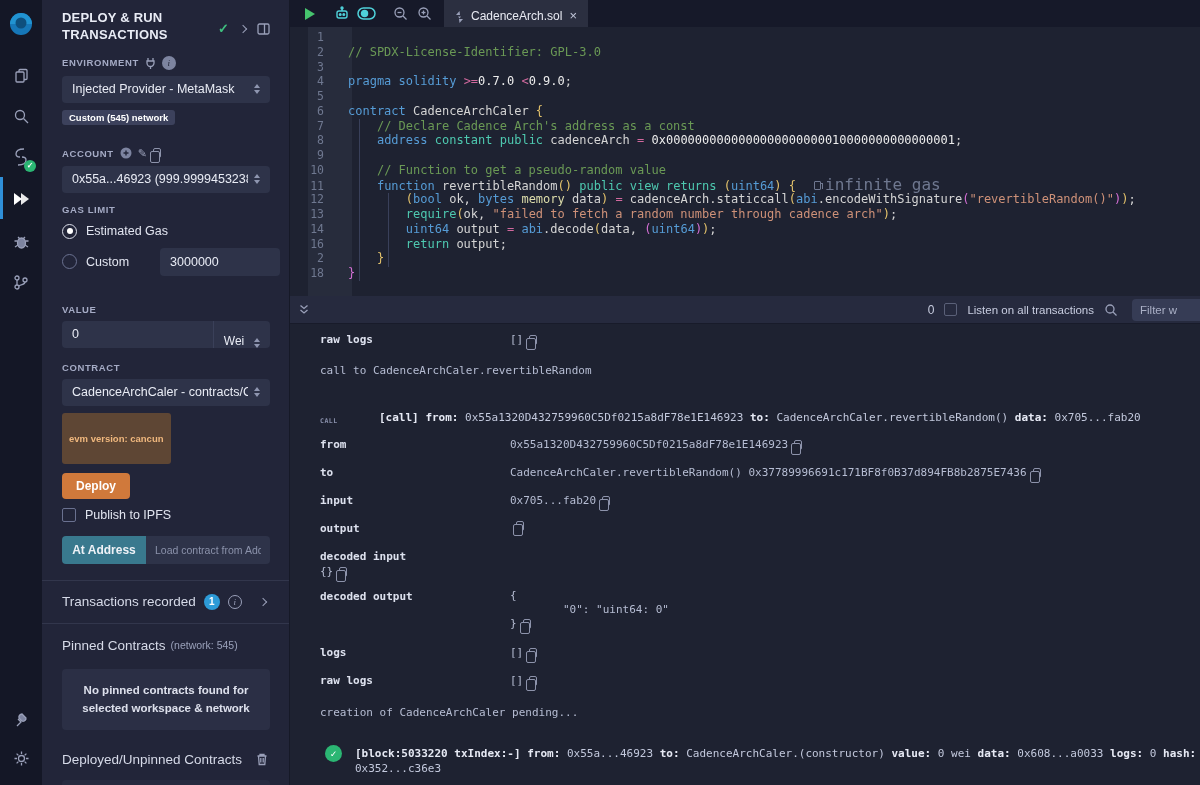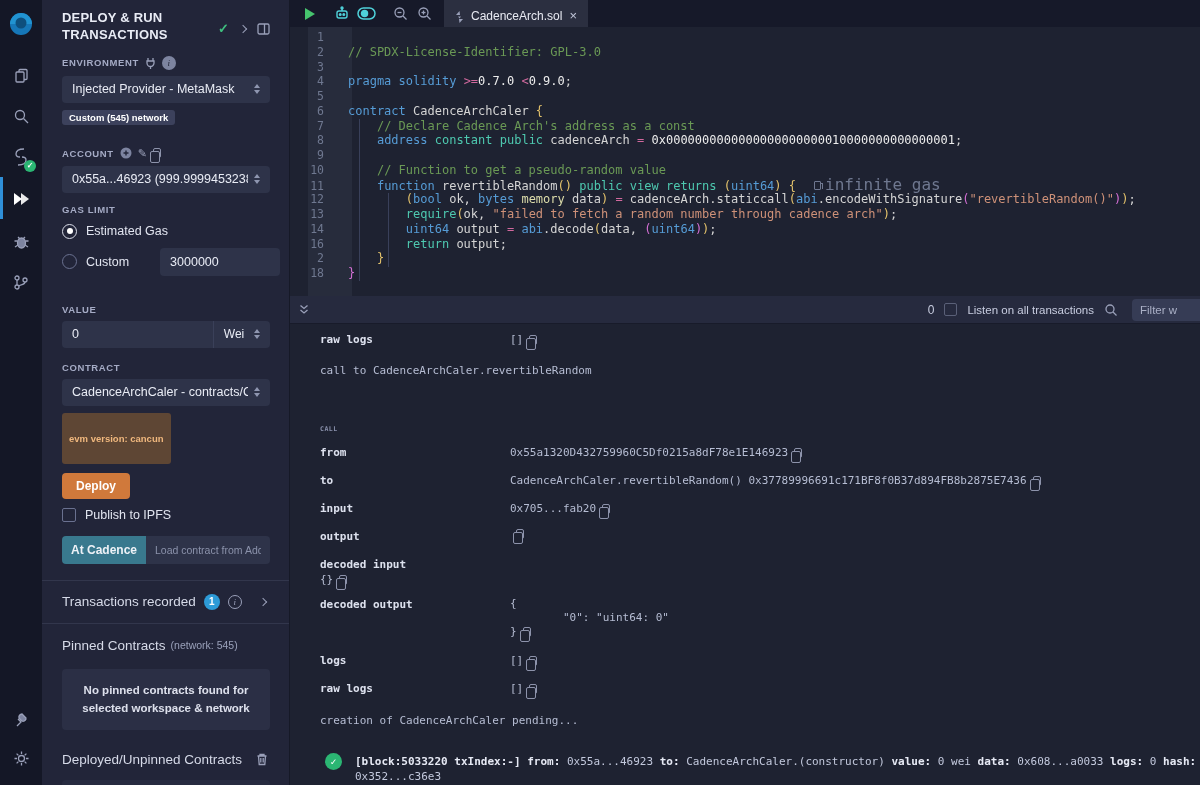--- a/index.html
+++ b/index.html
@@ -44,21 +44,21 @@
   .radio-row { display:flex; align-items:center; gap:9px; margin-top:9px; font-size:12.5px; color:#e2e5f0; }
   .radio { width:15px; height:15px; border-radius:50%; border:1.5px solid #6a7190; flex:none; position:relative; }
   .radio.on { border-color:#d9dce8; }
   .radio.on::after { content:""; position:absolute; left:3.5px; top:3.5px; width:6px; height:6px;
     border-radius:50%; background:#fff; }
   .gas-input { margin-left:22px; flex:1; height:28px; background:#2e3349; border:none; border-radius:4px;
     color:#e9ecf5; font-size:12.5px; padding:0 10px; width:120px; font-family:"Liberation Sans",sans-serif; }
   .value-row { display:flex; margin-top:6px; }
   .value-row .inp { margin-top:0; flex:1; border-radius:4px 0 0 4px; }
   .unit { width:57px; height:27px; background:#2e3349; border-left:1px solid #3a4059;
-    border-radius:0 4px 4px 0; display:flex; align-items:center; justify-content:center; gap:4px;
+    border-radius:0 4px 4px 0; display:flex; align-items:flex-end; justify-content:center; gap:4px;
     font-size:12px; color:#e9ecf5; }
   .evm-badge { display:inline-block; margin-top:7px; background:#5e4634; color:#f0b87e; font-size:9.5px;
     font-weight:bold; padding:20px 7px; border-radius:3px; }
   .btn-deploy { display:block; margin-top:9px; width:68px; height:26px; background:#d0793b; color:#fff;
     border:none; border-radius:4px; font-size:12px; font-weight:bold; cursor:pointer;
     font-family:"Liberation Sans",sans-serif; }
   .chk-row { display:flex; align-items:center; gap:9px; margin-top:9px; font-size:12.5px; color:#e2e5f0; }
   .chk { width:14px; height:14px; border:1.5px solid #6a7190; border-radius:2px; }
   .ataddr-row { display:flex; margin-top:14px; }
   .btn-ataddr { width:84px; height:28px; background:#39798e; color:#eef2f7; border:none;
@@ -301,21 +301,21 @@
     <span class="evm-badge">evm version: cancun</span>
 
     <button class="btn-deploy">Deploy</button>
 
     <div class="chk-row">
       <span class="chk"></span>
       <span>Publish to IPFS</span>
     </div>
 
     <div class="ataddr-row">
-      <button class="btn-ataddr">At Cadence</button>
+      <button class="btn-ataddr">At Address</button>
       <input class="ataddr-input" placeholder="Load contract from Addres" style="">
     </div>
   </div>
 
   <div class="divider"></div>
   <div class="pwrap">
     <div class="txrec-row">
       <span>Transactions recorded</span>
       <span class="count-badge">1</span>
       <span class="info-ic">i</span>
@@ -449,22 +449,23 @@
           </svg>
         <input class="t-filter" placeholder="Filter w" style="">
       </div>
     </div>
     <div id="term-body">
         <div class="trow" style="margin-top: 8px;">
           <span class="tlbl">raw logs</span>
           <span class="tval"><span>[]</span><span class="i-copy"></span></span>
         </div>
         <div class="trow-text" style="margin-top: 16px;">call to CadenceArchCaler.revertibleRandom</div>
-        <div class="trow" style="margin-top: 40px; gap: 24px;">
+        <div class="trow" style="margin-top: 32px; gap: 24px;">
           <span class="ttag">call</span>
+          <span class="tmsg"><span class="seg-b">[call]</span><span class="seg-n"> </span><span class="seg-b">from:</span><span class="seg-n"> 0x55a1320D432759960C5Df0215a8dF78e1E146923 </span><span class="seg-b">to:</span><span class="seg-n"> CadenceArchCaler.revertibleRandom() </span><span class="seg-b">data:</span><span class="seg-n"> 0x705...fab20</span></span>
         </div>
         <div class="trow" style="margin-top: 8px;">
           <span class="tlbl">from</span>
           <span class="tval"><span>0x55a1320D432759960C5Df0215a8dF78e1E146923</span><span class="i-copy"></span></span>
         </div>
         <div class="trow" style="margin-top: 13px;">
           <span class="tlbl">to</span>
           <span class="tval"><span>CadenceArchCaler.revertibleRandom() 0x37789996691c171BF8f0B37d894FB8b2875E7436</span><span class="i-copy"></span></span>
         </div>
         <div class="trow" style="margin-top: 13px;">

